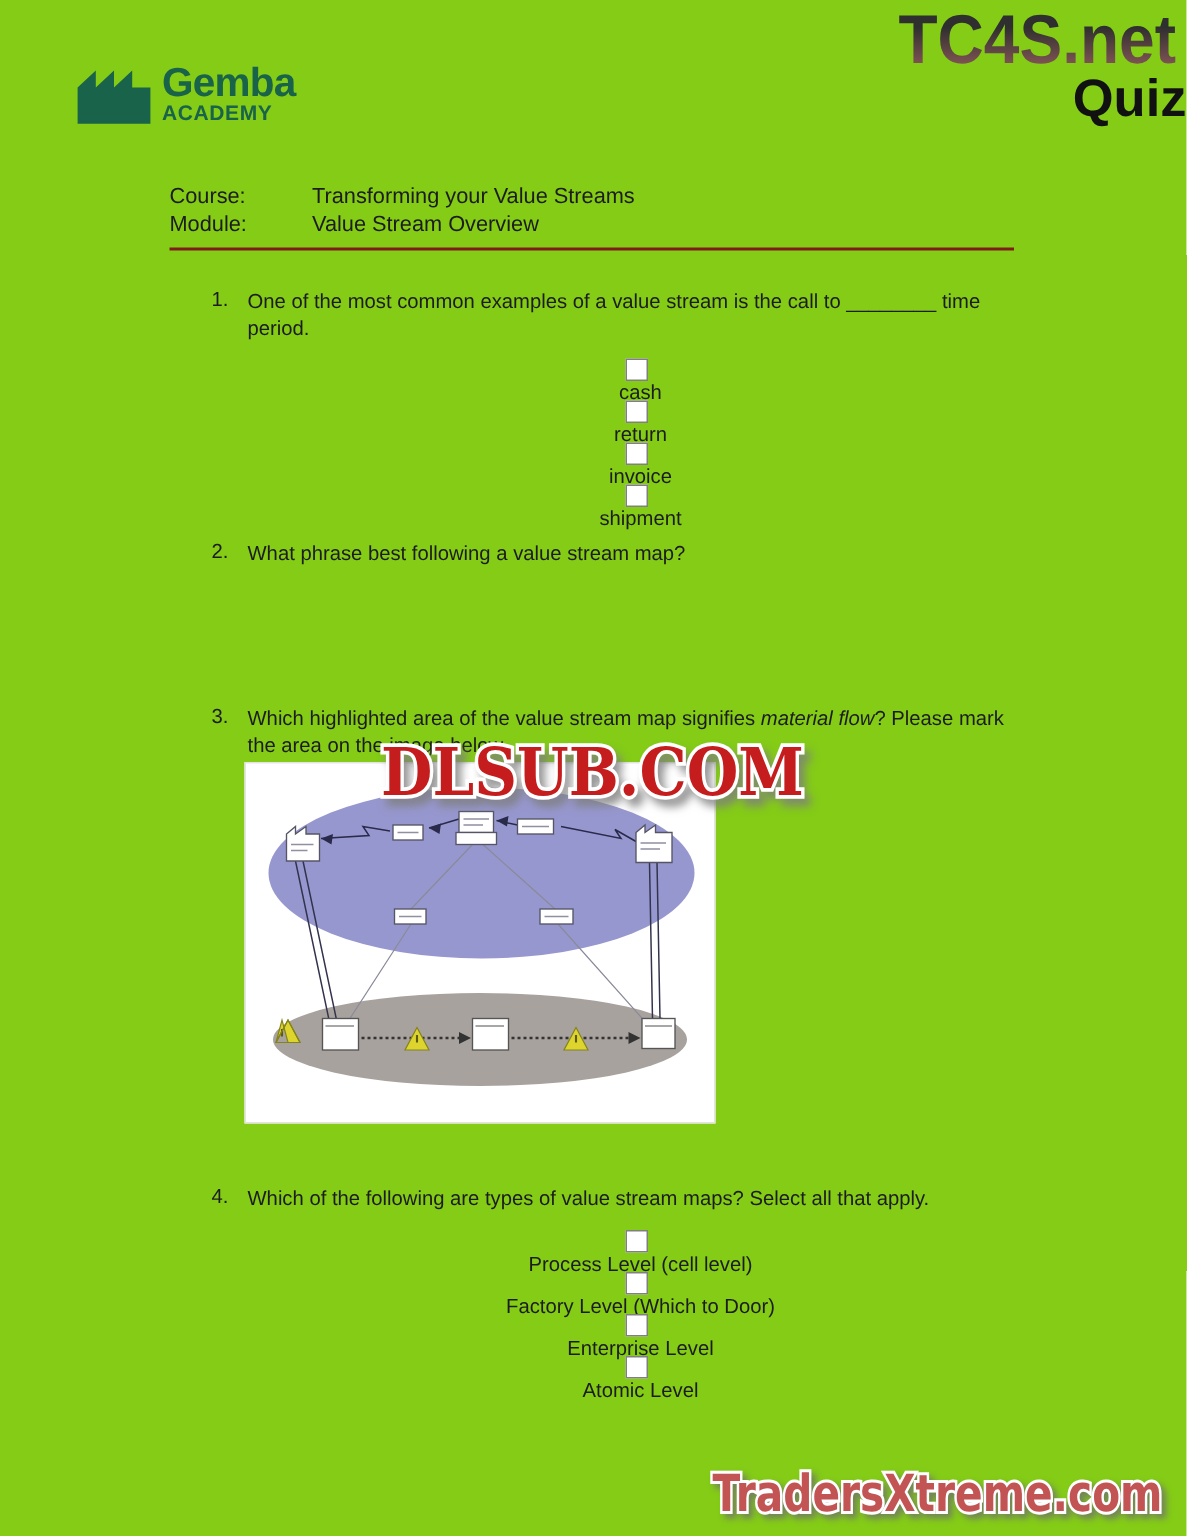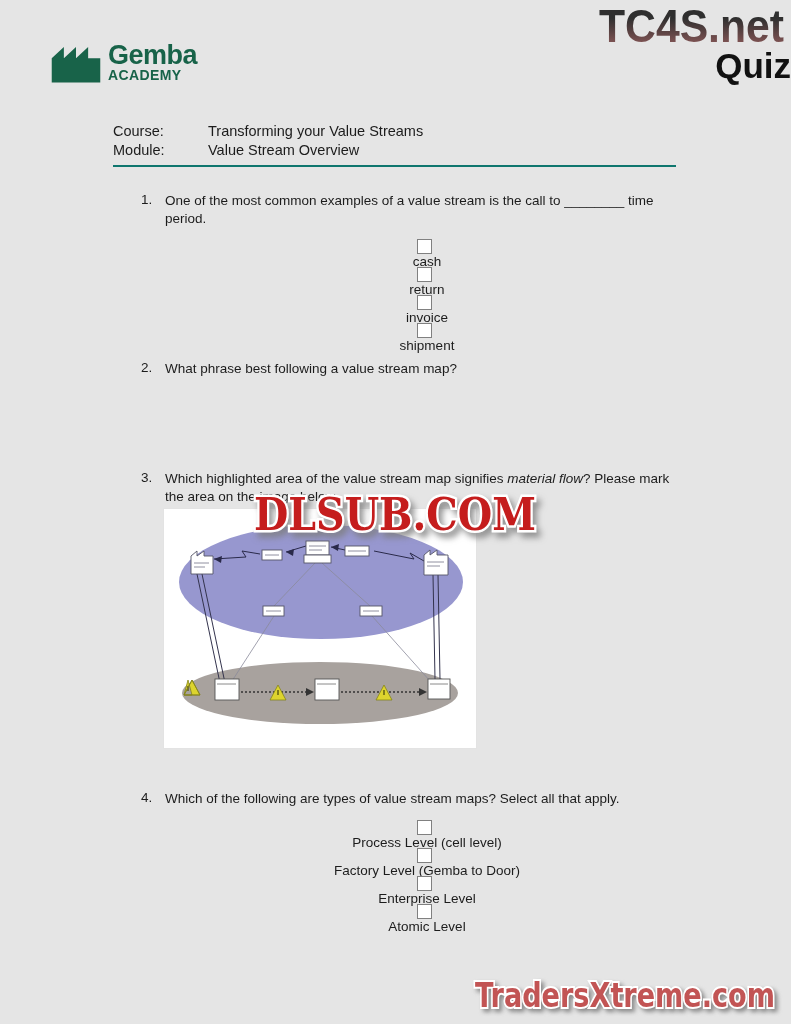--- a/index.html
+++ b/index.html
@@ -1,34 +1,34 @@
 <!DOCTYPE html>
 <html><head>
 <meta charset="utf-8">
 <style>
   html,body{margin:0;padding:0;background:#fff;}
-  .page{position:relative;width:791px;height:1024px;background:#e5e5e5;overflow:hidden;
+  .page{position:relative;width:791px;height:1024px;background:#84cc16;overflow:hidden;
         font-family:"Liberation Sans",sans-serif;color:#1c1c1c;}
 
   
   .wm-top{position:absolute;top:0;right:2px;}
   .wm-bottom{position:absolute;top:970px;right:4px;filter:drop-shadow(3px 3px 2px rgba(110,110,110,.75));}
   .wm-center{position:absolute;top:487px;left:246px;filter:drop-shadow(4px 5px 3px rgba(125,125,125,.8));}
 
   
   .logo{position:absolute;left:50px;top:42px;display:flex;align-items:flex-start;justify-content:flex-end;}
   .logo svg{display:block;margin-right:6px;}
   .logo-name{font-size:27px;font-weight:bold;color:#186349;line-height:26px;letter-spacing:-.5px;}
   .logo-sub{font-size:14px;font-weight:bold;color:#186349;letter-spacing:.4px;line-height:15px;}
 
   .quiz-title{position:absolute;left:0;right:0;top:46px;margin:0;text-align:right;
               font-size:35px;font-weight:bold;color:#111;}
 
   
-  .course-block{position:absolute;left:113px;top:122px;width:563px;border-bottom:2px solid #0f766e;
+  .course-block{position:absolute;left:113px;top:122px;width:563px;border-bottom:2px solid #7f1d1d;
                 padding-bottom:5px;font-size:14.5px;}
   .course-row{line-height:19px;}
   .course-lbl{display:inline-block;width:95px;}
 
   
   .question{position:absolute;left:141px;width:550px;font-size:13.5px;}
   .q-num{position:absolute;left:0;top:0;}
   .q-text{margin-left:24px;line-height:17.5px;}
   .opts{margin-left:22px;}
   .opt{display:flex;align-items:center;height:16px;margin-top:12px;cursor:default;flex-direction:column;}
@@ -199,21 +199,21 @@
   <div class="question" style="top:790px;">
     <span class="q-num">4.</span>
     <div class="q-text">Which of the following are types of value stream maps? Select all that apply.</div>
     <div class="opts">
       <label class="opt">
         <span class="cb"></span>
         <span class="opt-label">Process Level  (cell level)</span>
       </label>
       <label class="opt">
         <span class="cb"></span>
-        <span class="opt-label">Factory Level (Gemba to Door)</span>
+        <span class="opt-label">Factory Level (Which to Door)</span>
       </label>
       <label class="opt">
         <span class="cb"></span>
         <span class="opt-label">Enterprise Level</span>
       </label>
       <label class="opt">
         <span class="cb"></span>
         <span class="opt-label">Atomic Level</span>
       </label>
     </div>

